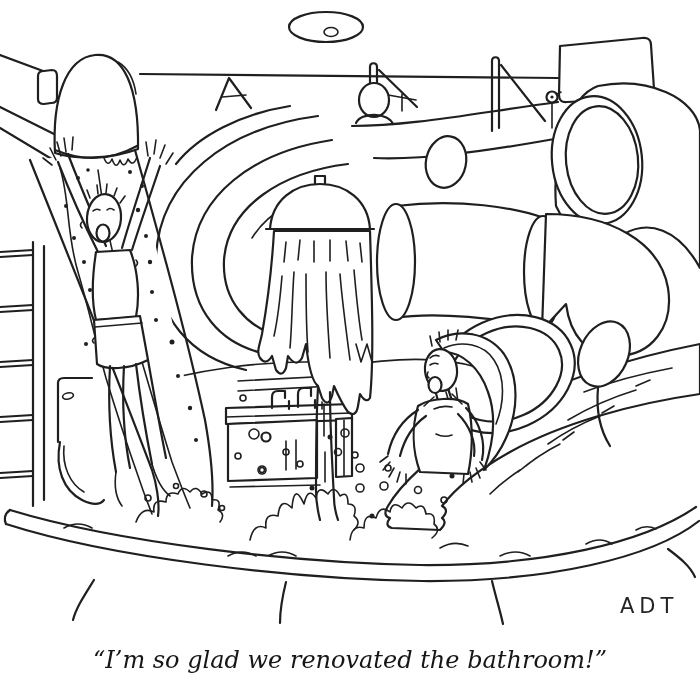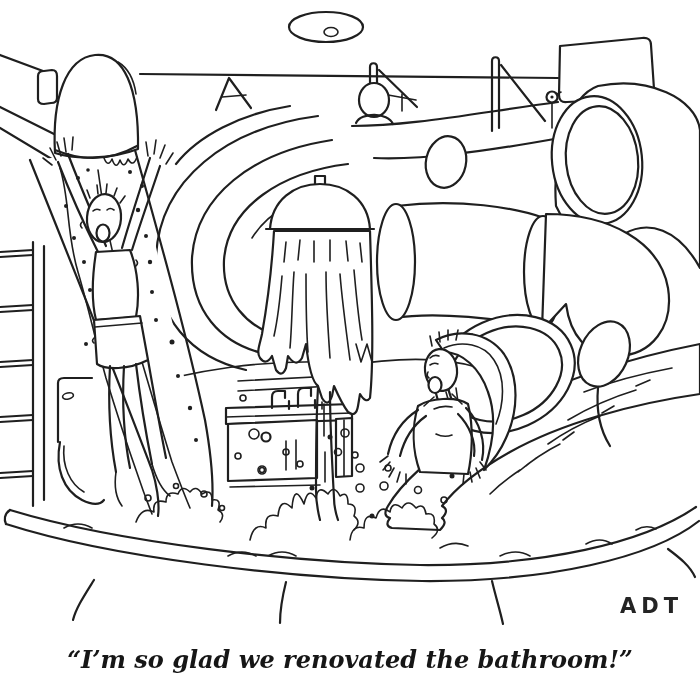--- a/index.html
+++ b/index.html
@@ -1,17 +1,17 @@
 <!DOCTYPE html>
 <html><head>
 <meta charset="utf-8">
 <style>
   html,body{margin:0;padding:0;background:#ffffff;}
   body{width:700px;height:700px;overflow:hidden;font-family:"DejaVu Serif",serif;}
-  .frame{width:597px;height:700px;background:#fff;position:relative;font-weight:bold;}
+  .frame{width:597px;height:700px;background:#fff;position:relative;}
   svg{display:block;}
   .ink{stroke:#1f1f1f;fill:none;stroke-width:2.2;stroke-linecap:round;stroke-linejoin:round;}
   .thin{stroke-width:1.6;}
   .fill{fill:#ffffff;}
   .dot{fill:#1f1f1f;stroke:none;}
   .caption-text{font-family:"DejaVu Serif",serif;font-style:italic;font-size:24px;fill:#161616;stroke:none;}
   .sig-text{font-family:"DejaVu Sans",sans-serif;font-size:21px;letter-spacing:5px;fill:#242424;stroke:none;}
 </style>
 </head>
 <body>

